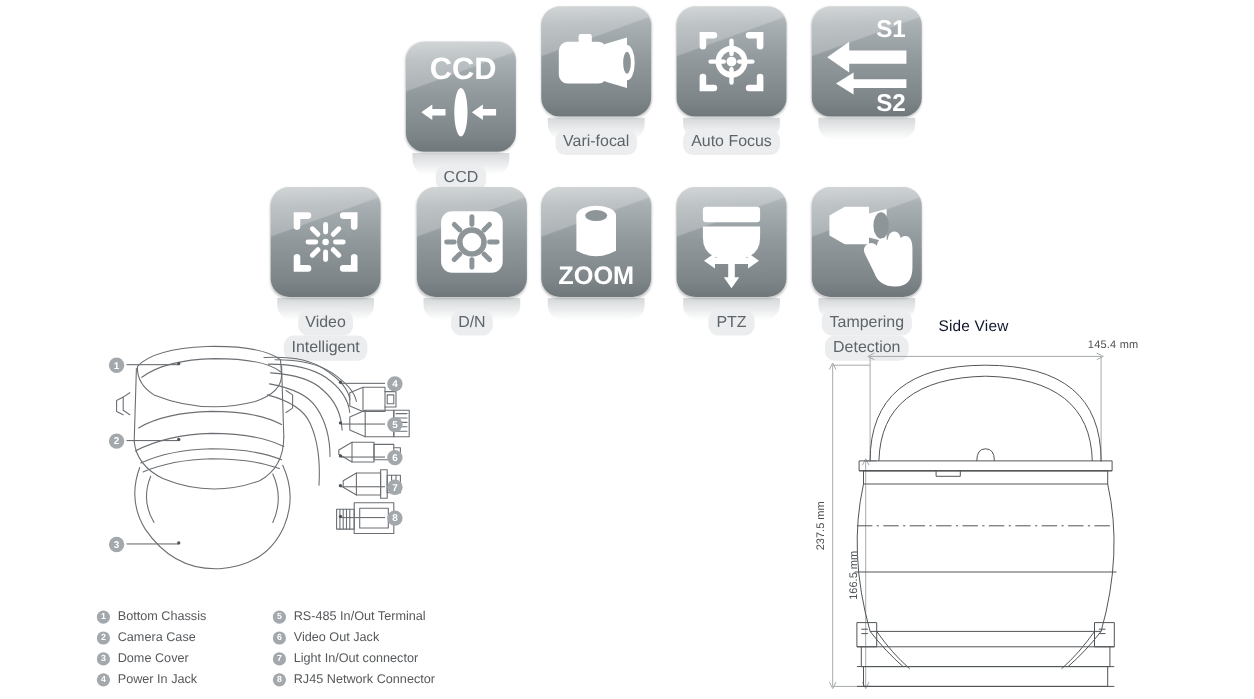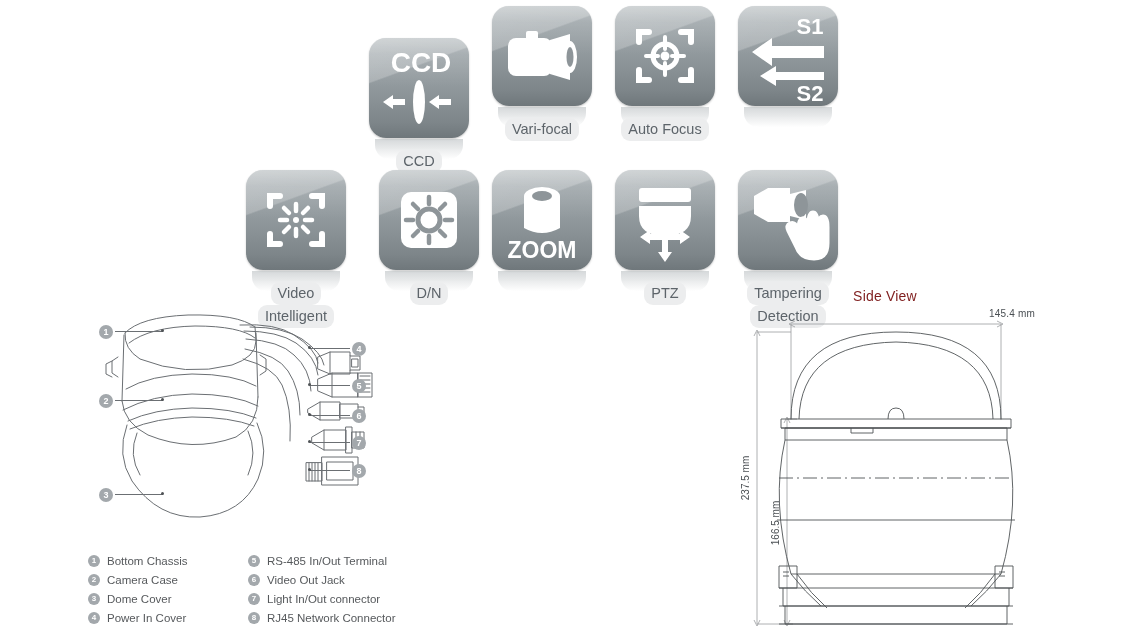--- a/index.html
+++ b/index.html
@@ -66,21 +66,21 @@
     width:12px;height:12px;border-radius:50%;
     background:#a3a8ac;color:#fff;font-size:8px;line-height:12px;
     text-align:center;margin-right:7px;flex:0 0 auto;font-weight:bold;
   }
 
   
   #side-view{position:absolute;left:735px;top:288px;width:300px;height:347px;}
   #side-view svg{display:block;}
   .sv-title{
     position:absolute;left:0;top:0;width:300px;text-align:center;
-    font-size:14px;color:#7f1d1d;letter-spacing:.2px;
+    font-size:14px;color:#0f172a;letter-spacing:.2px;
   }
   .sv-title.sub{top:20px;font-size:10px;color:#4a4f53;text-align:right;}
 </style>
 </head>
 <body>
 
 <div class="page">
 
   <div id="feature-grid">
       <div class="feature" style="left: 369px; top: 6px; margin-top: 32px;">
@@ -352,21 +352,21 @@
         <div class="litem">
           <span class="lbadge">3</span>
           <span>Dome Cover</span>
         </div>
         <div class="litem">
           <span class="lbadge">7</span>
           <span>Light In/Out connector</span>
         </div>
         <div class="litem">
           <span class="lbadge">4</span>
-          <span>Power In Cover</span>
+          <span>Power In Jack</span>
         </div>
         <div class="litem">
           <span class="lbadge">8</span>
           <span>RJ45 Network Connector</span>
         </div>
       </div>
   </div>
 
   <div id="side-view">
     <div class="sv-title">Side View</div>

